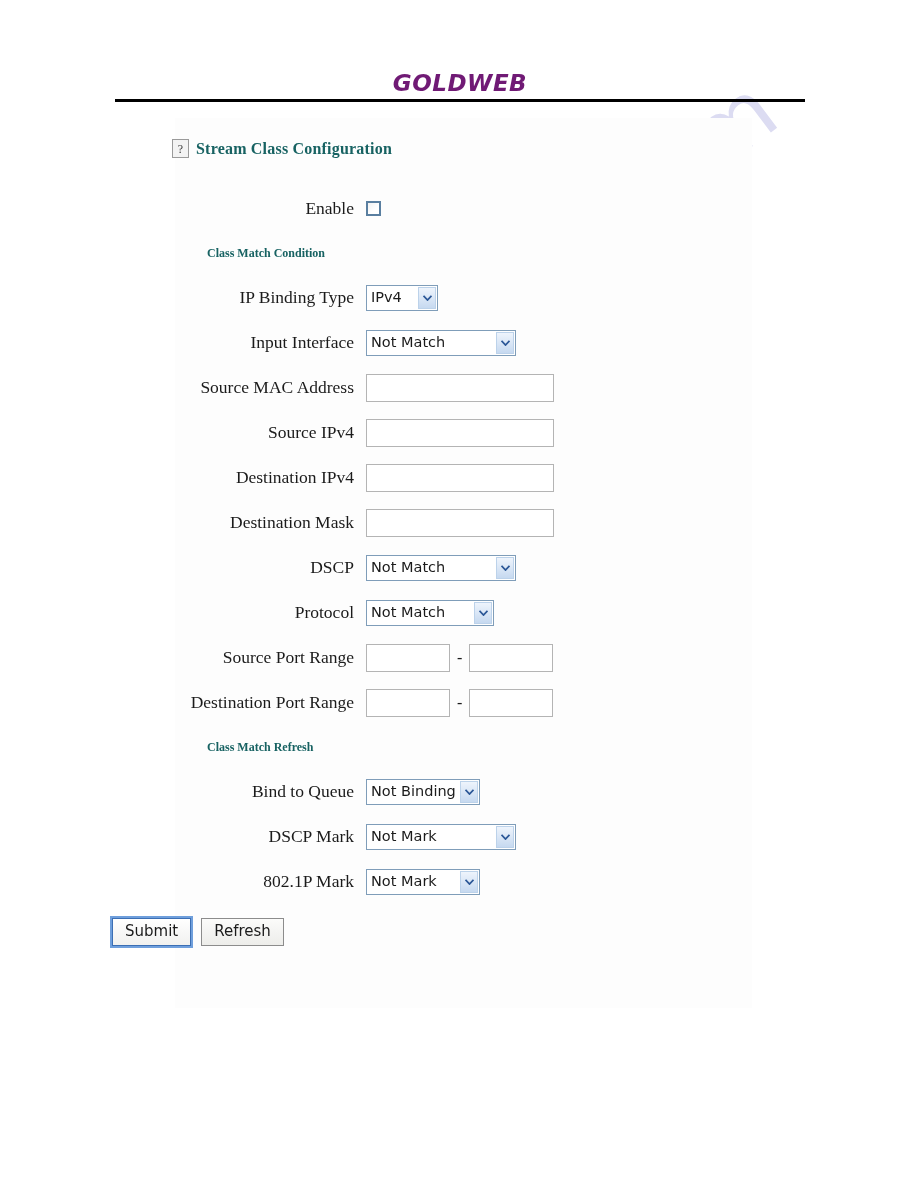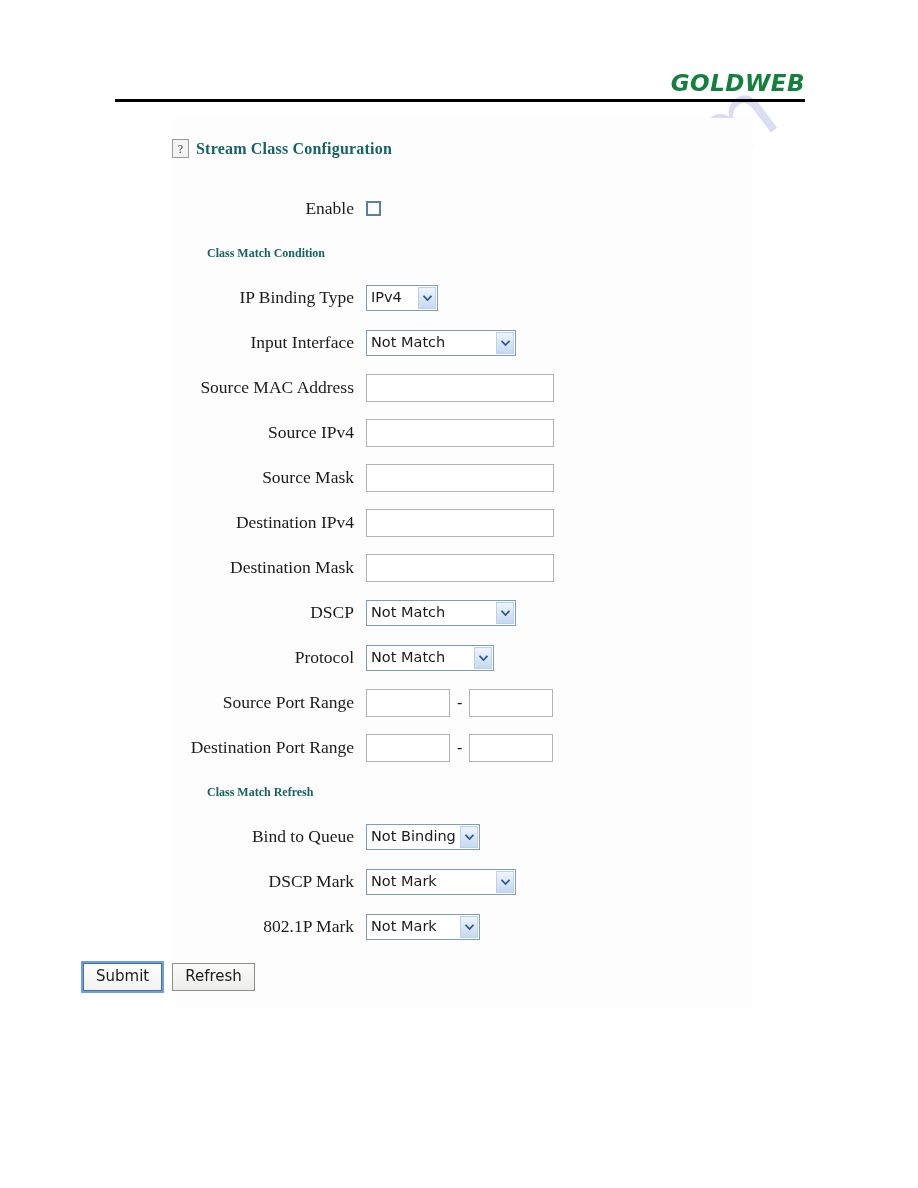--- a/index.html
+++ b/index.html
@@ -36,27 +36,27 @@
 
   
   #header {
     position: absolute;
     left: 115px;
     top: 72px;
     width: 690px;
     z-index: 2;
   }
   #brand-logo {
-    text-align: right;
+    text-align: center;
     font-family: "DejaVu Sans", sans-serif;
     font-style: italic;
     font-weight: bold;
     font-size: 23px;
     letter-spacing: 0.5px;
-    color: #15803d;
+    color: #701a75;
     line-height: 1;
     padding-bottom: 4px;
   }
   #header-rule {
     border-top: 3px solid #000000;
     width: 690px;
   }
 
   
   #content-panel {
@@ -201,21 +201,21 @@
   .sw-xs  { width: 72px; align-items: center;  }
   .sw-sm  { width: 114px; }
   .sw-md  { width: 128px; }
   .sw-lg  { width: 150px; }
 
   
   #button-row {
     display: flex;
     align-items: center;
     gap: 10px;
-    padding-left: 83px;
+    padding-left: 112px;
     padding-top: 14px;
   }
   .btn {
     font-family: "DejaVu Sans", sans-serif;
     font-size: 15px;
     color: #1b1b1b;
     padding: 4px 12px 5px;
     background: linear-gradient(180deg,#fbfbfa 0%,#ededea 100%);
     border: 1px solid #8c8c8c;
     box-sizing: border-box;
@@ -291,26 +291,20 @@
     </div>
   </div>
 
   <div class="form-row">
     <div class="row-label">Source IPv4</div>
     <div class="row-control">
       <input class="text-input w-long" type="text" value="" style="">
     </div>
   </div>
 
-  <div class="form-row">
-    <div class="row-label">Source Mask</div>
-    <div class="row-control">
-      <input class="text-input w-long" type="text" value="" style="">
-    </div>
-  </div>
 
   <div class="form-row">
     <div class="row-label">Destination IPv4</div>
     <div class="row-control">
       <input class="text-input w-long" type="text" value="" style="">
     </div>
   </div>
 
   <div class="form-row">
     <div class="row-label">Destination Mask</div>

